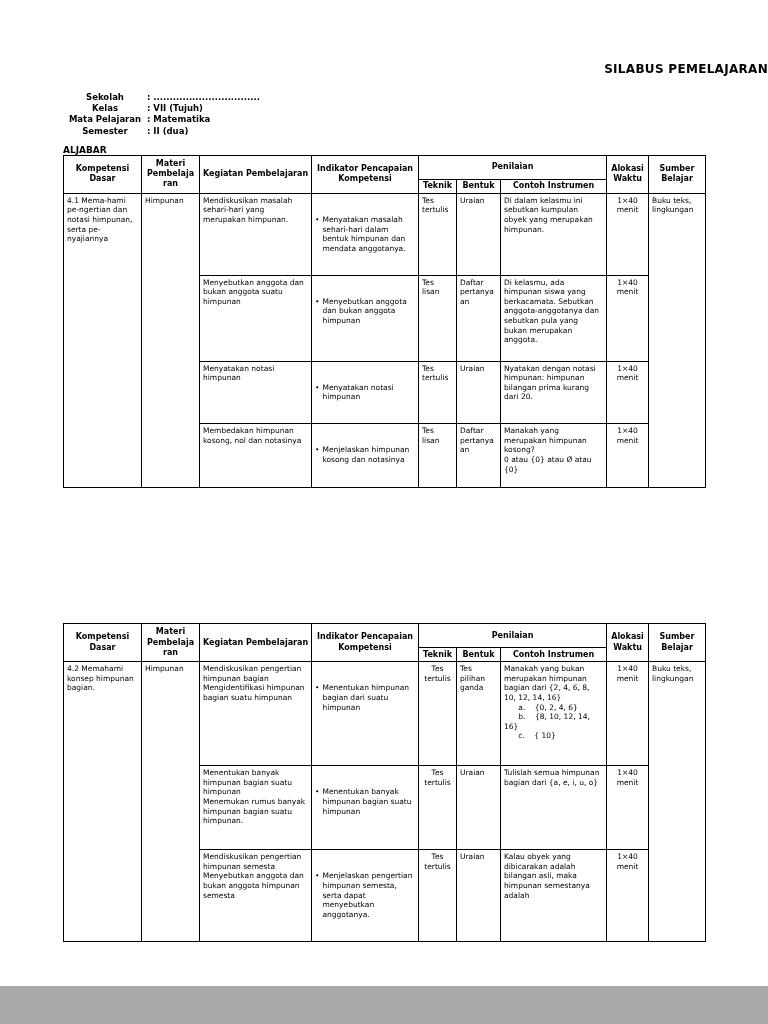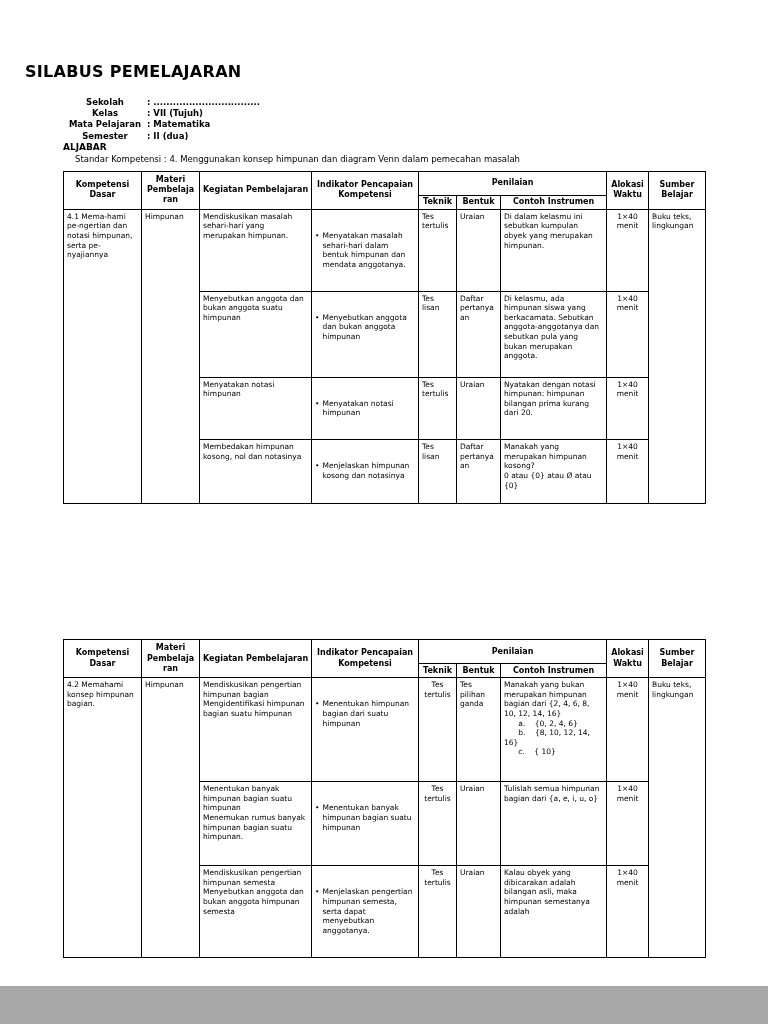--- a/index.html
+++ b/index.html
@@ -1,24 +1,24 @@
 <!DOCTYPE html>
 <html><head>
 <meta charset="utf-8">
 <style>
   * { margin:0; padding:0; box-sizing:border-box; }
   html,body { width:768px; height:1024px; }
   body { background:#ffffff; font-family:"DejaVu Sans", sans-serif; color:#000; }
   .sheet { width:768px; height:986px; background:#fff; padding-top:62px; overflow:hidden; }
   .content { margin:0 63px; }
-  .doc-title { text-align:left; font-weight:bold; font-size:16px; letter-spacing:.3px; margin-bottom:16px;padding-left:25px; }
+  .doc-title { text-align:right; font-weight:bold; font-size:12px; letter-spacing:.3px; margin-bottom:16px;padding-left:25px; }
   .meta { font-size:8.5px; font-weight:bold; line-height:1.32;text-align:center; }
   .meta-row { display:flex; }
   .meta-label { width:84px; flex:0 0 auto; }
-  .section-title { font-weight:bold; font-size:9px; margin-top:0; }
+  .section-title { font-weight:bold; font-size:9px; margin-top:8px; }
   .standard-line { font-size:8.5px; margin-top:2px; padding-left:12px; margin-bottom:7px; }
 
   table { border-collapse:collapse; table-layout:fixed; width:642px; }
   th, td { border:1px solid #000; font-size:7.5px; line-height:1.28;
            padding:2px 3px; vertical-align:top; text-align:left;
            white-space:pre-wrap; overflow-wrap:break-word; word-break:break-word; }
   th { font-weight:bold; text-align:center; vertical-align:middle; font-size:8px; padding:1px 2px; }
   td.c { text-align:center; }
   .ind { display:flex; gap:3px; }
   .bullet { flex:0 0 auto; }
@@ -48,21 +48,20 @@
         <span class="meta-label">Mata Pelajaran</span>
         <span class="meta-value">: Matematika</span>
       </div>
       <div class="meta-row">
         <span class="meta-label">Semester</span>
         <span class="meta-value">: II (dua)</span>
       </div>
     </div>
 
     <div class="section-title">ALJABAR</div>
-    <div class="standard-line">Standar Kompetensi : 4.  Menggunakan konsep himpunan dan diagram Venn dalam pemecahan masalah</div>
 
     <table>
       <colgroup>
         <col style="width:78px">
           <col style="width:58px">
           <col style="width:112px">
           <col style="width:107px">
         <col style="width:38px">
           <col style="width:44px">
           <col style="width:106px">

